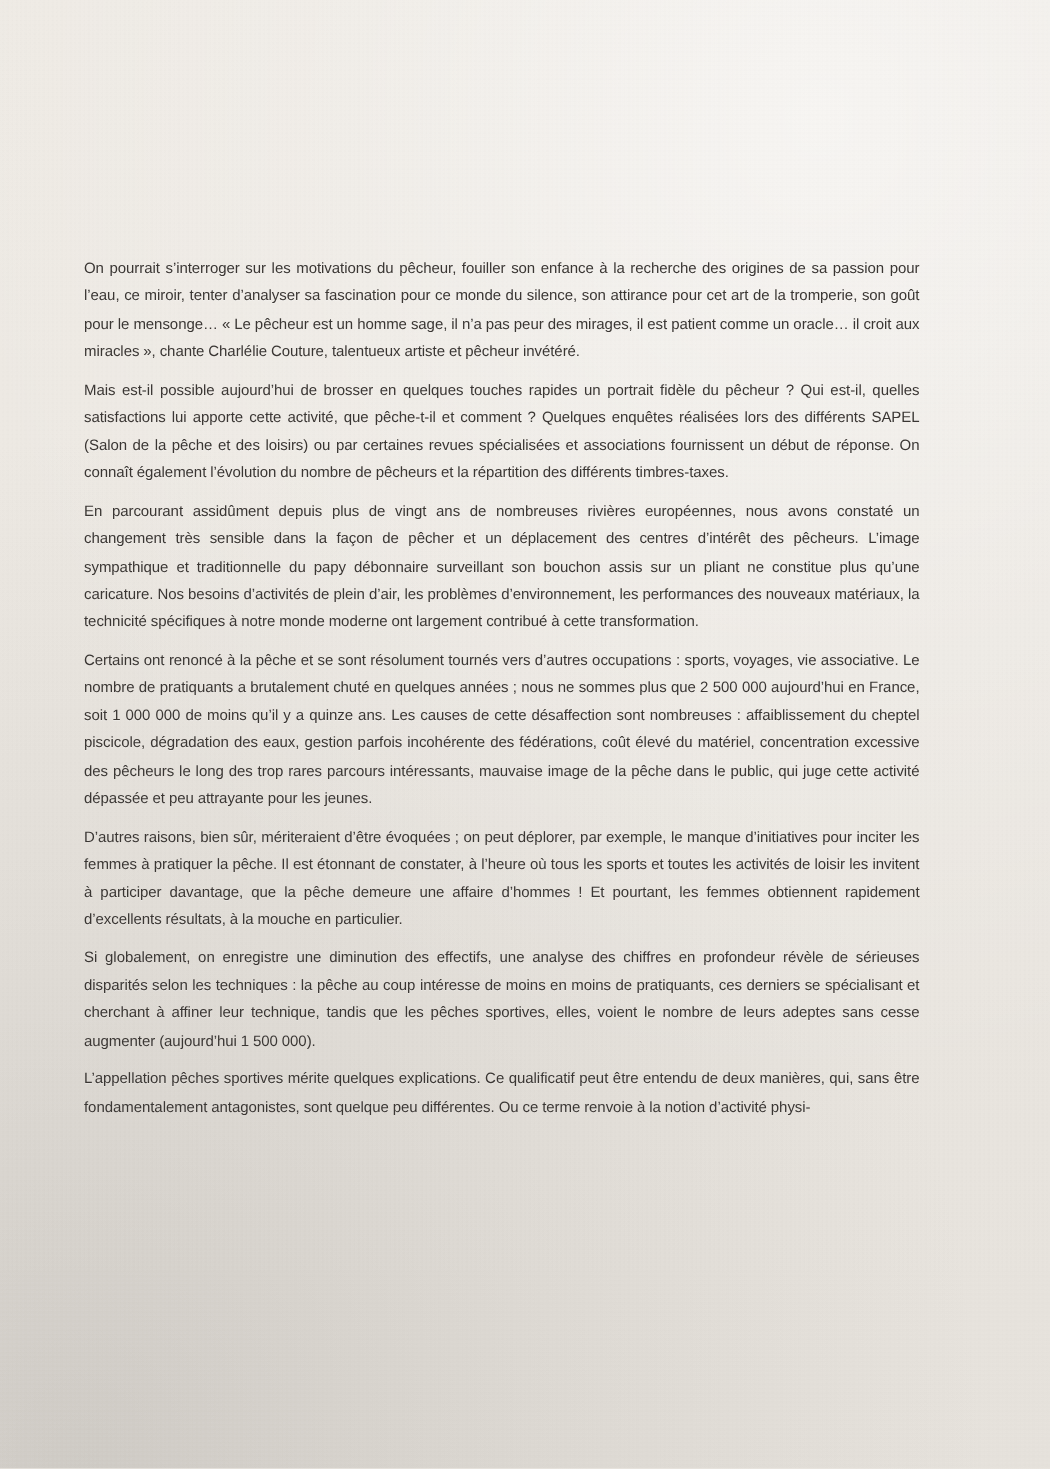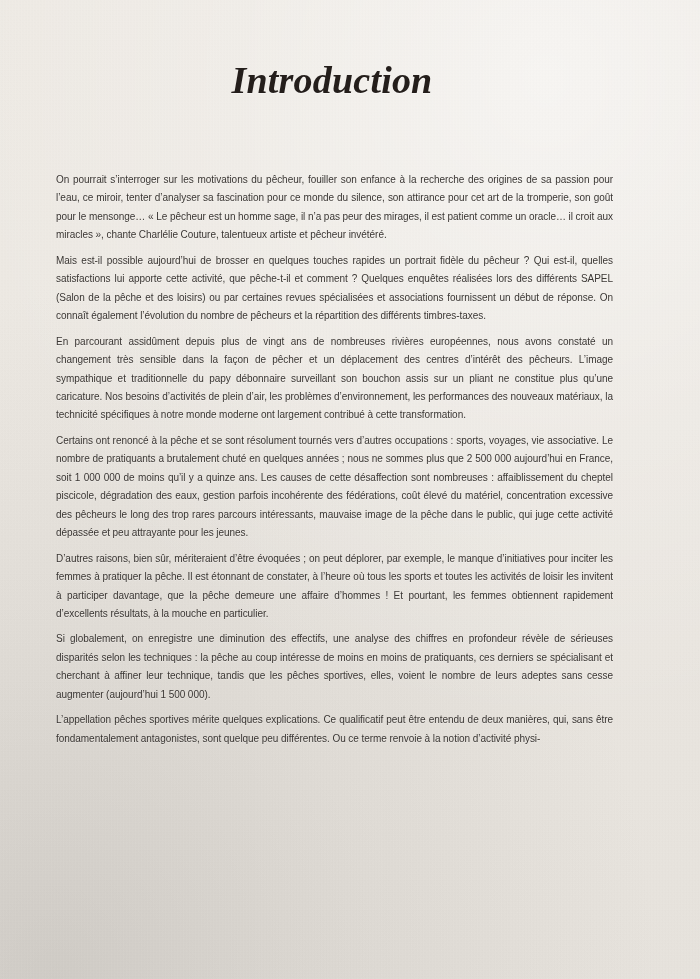--- a/index.html
+++ b/index.html
@@ -104,21 +104,20 @@
   }
 </style>
 </head>
 <body>
 
 <div class="page">
   <div class="grain"></div>
 
   <div class="content">
 
-    <h1 class="chapter-title"><span>Introduction</span></h1>
 
     <div class="body-copy">
       <p class="para">On pourrait s’interroger sur les motivations du pêcheur, fouiller son enfance à la recherche des origines de sa passion pour l’eau, ce miroir, tenter d’analyser sa fascination pour ce monde du silence, son attirance pour cet art de la tromperie, son goût pour le mensonge… « Le pêcheur est un homme sage, il n’a pas peur des mirages, il est patient comme un oracle… il croit aux miracles », chante Charlélie Couture, talentueux artiste et pêcheur invétéré.</p>
       <p class="para">Mais est-il possible aujourd’hui de brosser en quelques touches rapides un portrait fidèle du pêcheur ? Qui est-il, quelles satisfactions lui apporte cette activité, que pêche-t-il et comment ? Quelques enquêtes réalisées lors des différents SAPEL (Salon de la pêche et des loisirs) ou par certaines revues spécialisées et associations fournissent un début de réponse. On connaît également l’évolution du nombre de pêcheurs et la répartition des différents timbres-taxes.</p>
       <p class="para">En parcourant assidûment depuis plus de vingt ans de nombreuses rivières européennes, nous avons constaté un changement très sensible dans la façon de pêcher et un déplacement des centres d’intérêt des pêcheurs. L’image sympathique et traditionnelle du papy débonnaire surveillant son bouchon assis sur un pliant ne constitue plus qu’une caricature. Nos besoins d’activités de plein d’air, les problèmes d’environnement, les performances des nouveaux matériaux, la technicité spécifiques à notre monde moderne ont largement contribué à cette transformation.</p>
       <p class="para">Certains ont renoncé à la pêche et se sont résolument tournés vers d’autres occupations : sports, voyages, vie associative. Le nombre de pratiquants a brutalement chuté en quelques années ; nous ne sommes plus que 2 500 000 aujourd’hui en France, soit 1 000 000 de moins qu’il y a quinze ans. Les causes de cette désaffection sont nombreuses : affaiblissement du cheptel piscicole, dégradation des eaux, gestion parfois incohérente des fédérations, coût élevé du matériel, concentration excessive des pêcheurs le long des trop rares parcours intéressants, mauvaise image de la pêche dans le public, qui juge cette activité dépassée et peu attrayante pour les jeunes.</p>
       <p class="para">D’autres raisons, bien sûr, mériteraient d’être évoquées ; on peut déplorer, par exemple, le manque d’initiatives pour inciter les femmes à pratiquer la pêche. Il est étonnant de constater, à l’heure où tous les sports et toutes les activités de loisir les invitent à participer davantage, que la pêche demeure une affaire d’hommes ! Et pourtant, les femmes obtiennent rapidement d’excellents résultats, à la mouche en particulier.</p>
       <p class="para">Si globalement, on enregistre une diminution des effectifs, une analyse des chiffres en profondeur révèle de sérieuses disparités selon les techniques : la pêche au coup intéresse de moins en moins de pratiquants, ces derniers se spécialisant et cherchant à affiner leur technique, tandis que les pêches sportives, elles, voient le nombre de leurs adeptes sans cesse augmenter (aujourd’hui 1 500 000).</p>
       <p class="para">L’appellation pêches sportives mérite quelques explications. Ce qualificatif peut être entendu de deux manières, qui, sans être fondamentalement antagonistes, sont quelque peu différentes. Ou ce terme renvoie à la notion d’activité physi-</p>
     </div>

